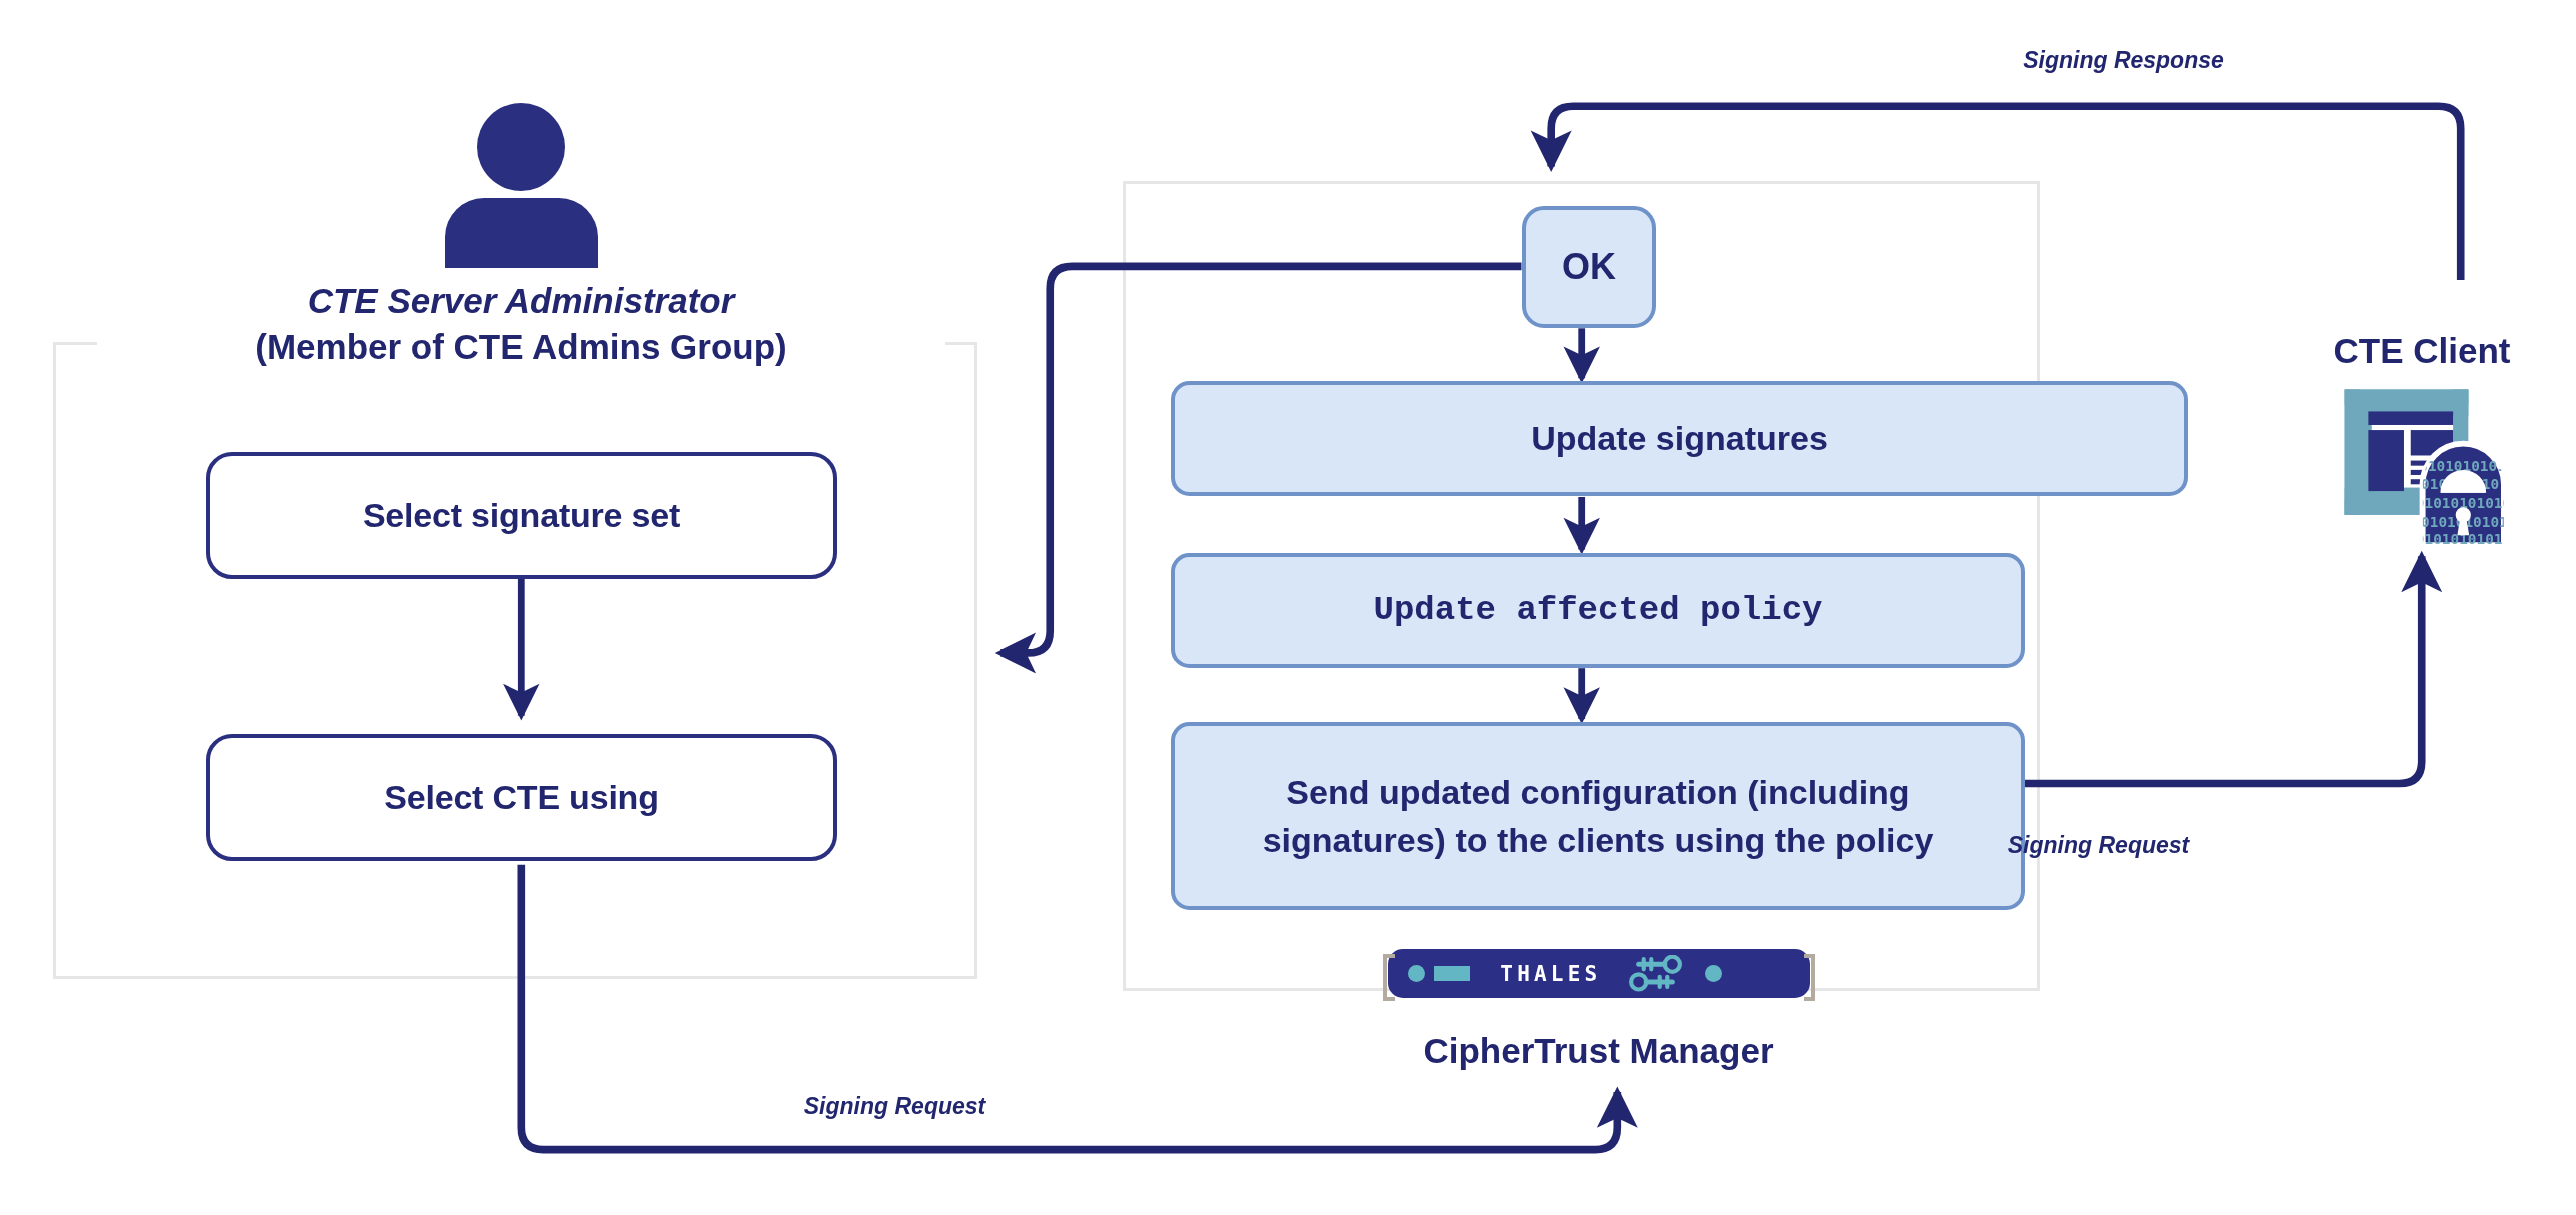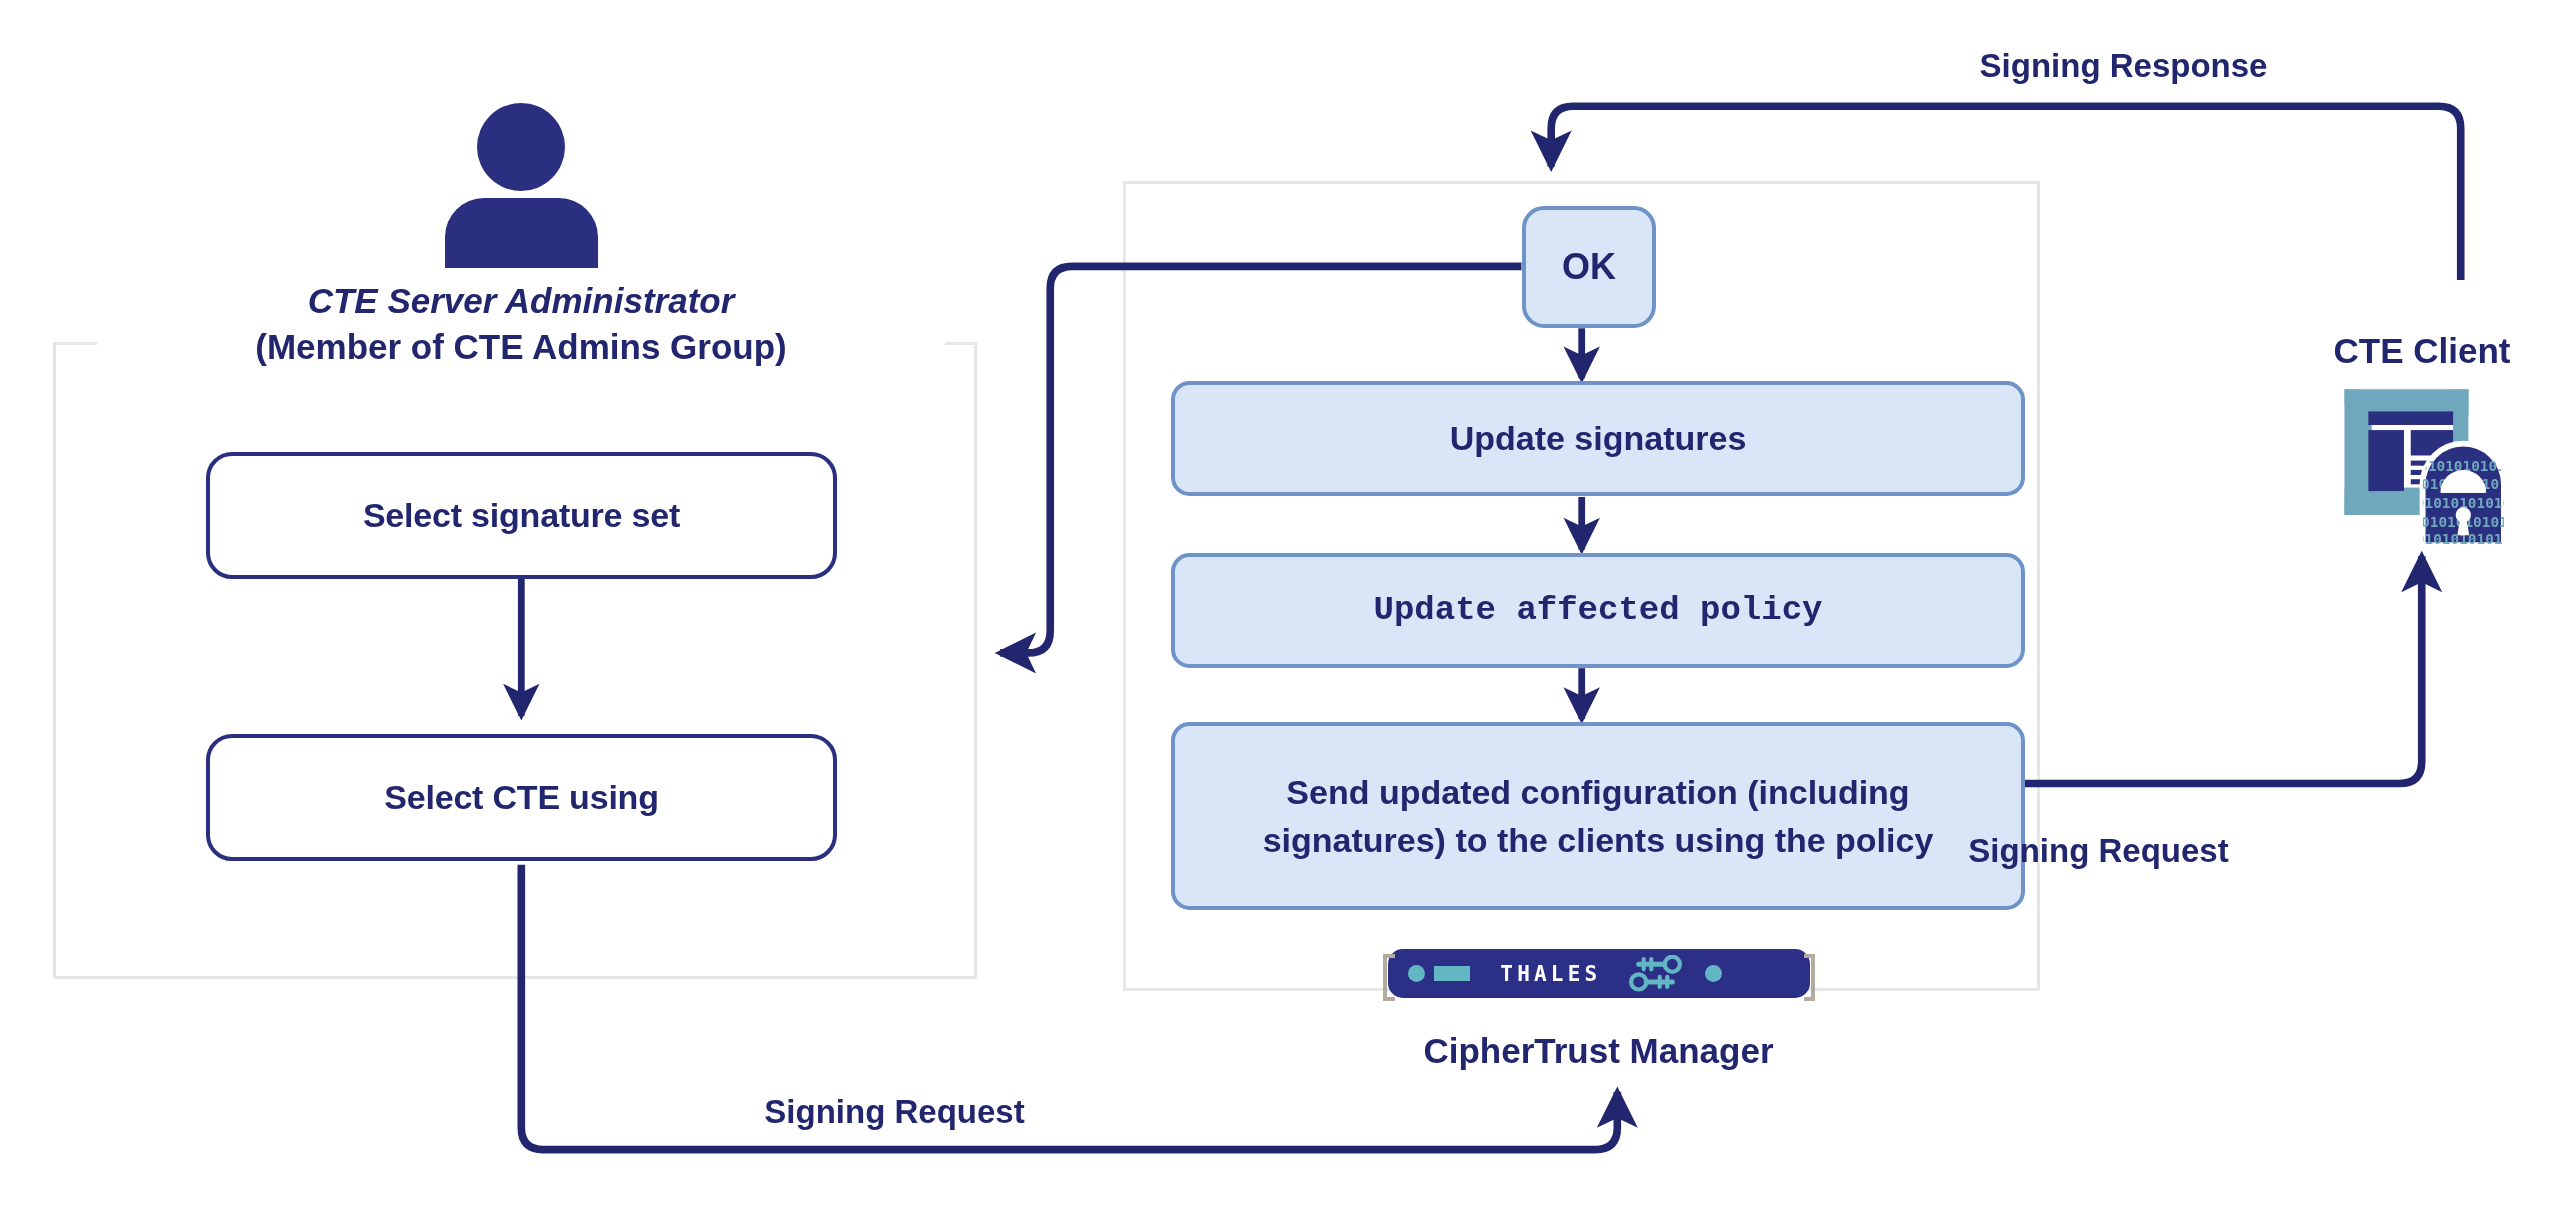--- a/index.html
+++ b/index.html
@@ -57,21 +57,21 @@
 
   
   .lbl{
     position:absolute;
     color:#22266e;
     font-weight:bold;
     text-align:center;
     white-space:pre;
   }
   .lbl.actor{font-size:35px; line-height:1.28;}
-  .lbl.flow{font-size:33px; }
+  .lbl.flow{font-size:23px; font-style:italic;}
   .lbl.node{font-size:35px;}
 
   
   .person{position:absolute;}
   .person .head{
     position:absolute; left:32px; top:0;
     width:88px; height:88px; border-radius:50%;
     background:#2b2f7f;
   }
   .person .body{
@@ -164,21 +164,21 @@
   </div>
 
   <div class="proc-white" style="left:206px; top:734px; width:631px; height:127px;">
     <span>Select CTE using</span>
   </div>
 
   <div class="proc-blue ok" style="left:1522px; top:206px; width:134px; height:122px;">
     <span>OK</span>
   </div>
 
-  <div class="proc-blue" style="left:1171px; top:381px; width:854px; height:115px;">
+  <div class="proc-blue" style="left:1171px; top:381px; width:1017px; height:115px;">
     <span>Update signatures</span>
   </div>
 
   <div class="proc-blue" style="left:1171px; top:553px; width:854px; height:115px;font-family:Liberation Mono, monospace;">
     <span>Update affected policy</span>
   </div>
 
   <div class="proc-blue" style="left:1171px; top:722px; width:854px; height:188px;">
     <span style="display:block; max-width:729px;">Send updated configuration (including signatures) to the clients using the policy</span>
   </div>

